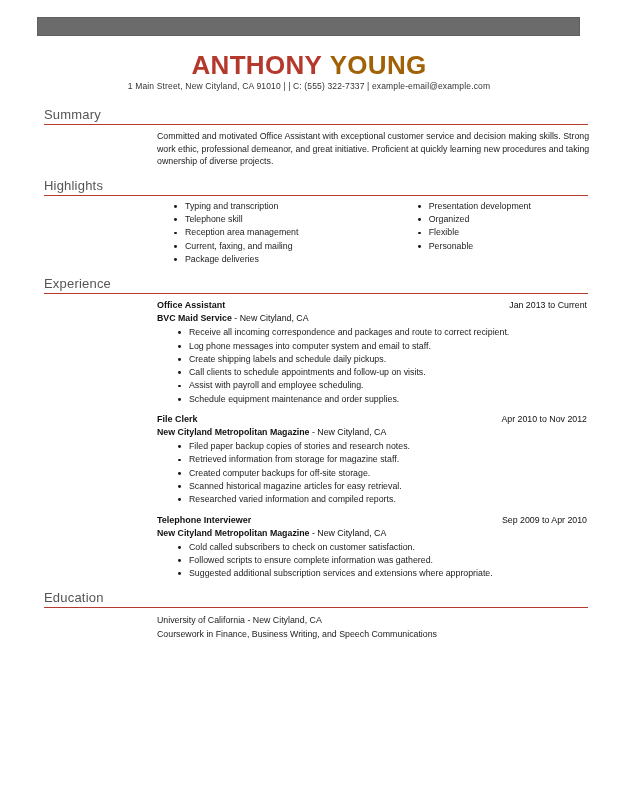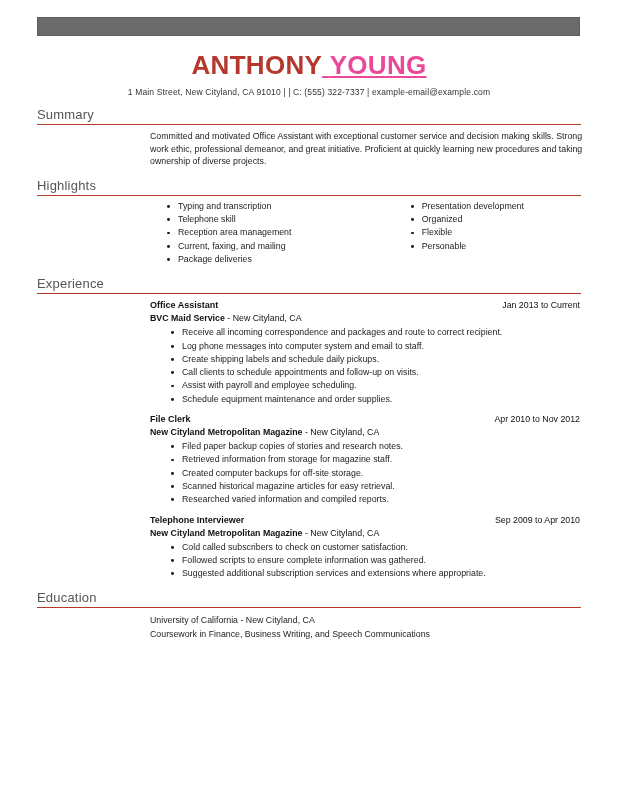--- a/index.html
+++ b/index.html
@@ -44,38 +44,38 @@
     text-align: center;
   }
   .name {
     font-size: 26px;
     font-weight: bold;
     letter-spacing: 0.3px;
     line-height: 30px;
     white-space: nowrap;
   }
   .name .first { color: #b5382c; }
-  .name .last  { color: #ec4899; text-decoration: underline; }
+  .name .last  { color: #a16207; }
 
   .contact {
     position: absolute;
     left: 0;
-    top: 87px;
+    top: 81px;
     width: 618px;
     text-align: center;
     font-size: 8.5px;
     color: #333333;
     letter-spacing: 0.15px;
     white-space: nowrap;
   }
 
   
   .content {
     position: absolute;
-    left: 0;
+    left: 7px;
     top: 106px;
     width: 538px;
   }
 
   .section { width: 618px; }
 
   .section-head {
     margin: 0 37px 0 37px;
     position: relative;
     border-bottom: 1.6px solid #b5382c;

